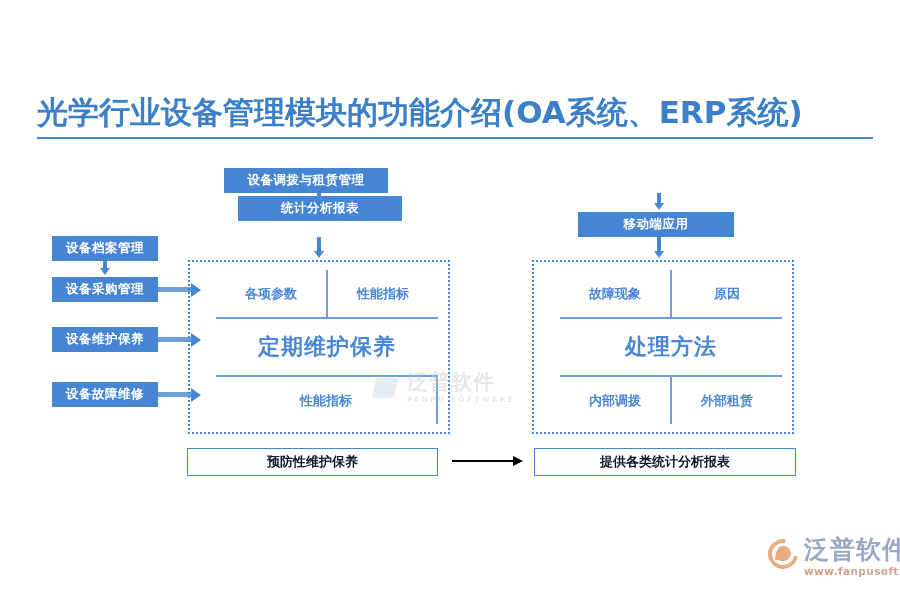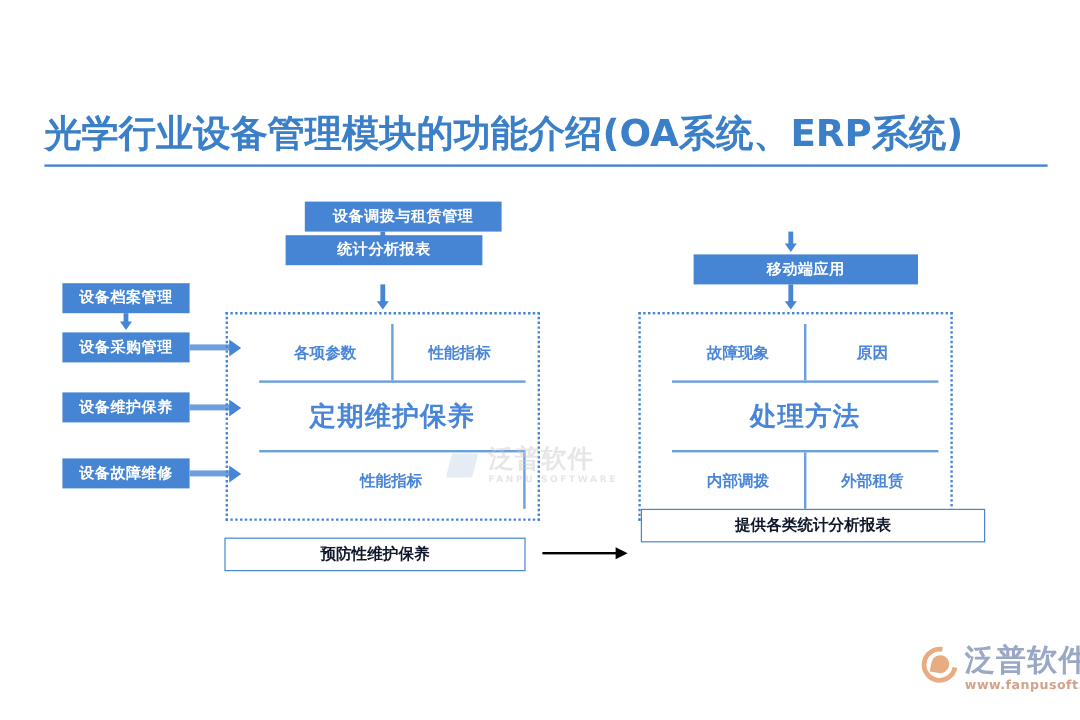--- a/index.html
+++ b/index.html
@@ -55,24 +55,24 @@
     font-weight: 700;
     font-size: 12.5px;
     display: flex;
     align-items: center;
     justify-content: center;
     letter-spacing: .5px;
     white-space: nowrap;
   }
 
   
-  #box-transfer  { left: 254px; top: 168px; width: 164px; height: 25px; }
+  #box-transfer  { left: 224px; top: 168px; width: 164px; height: 25px; }
   #box-stats     { left: 238px; top: 196px; width: 164px; height: 25px; }
   #box-scrap     { left: 578px; top: 168px; width: 164px; height: 25px; }
-  #box-mobile    { left: 578px; top: 212px; width: 187px; height: 25px; }
+  #box-mobile    { left: 578px; top: 212px; width: 156px; height: 25px; }
 
   
   #box-archive   { left: 52px; top: 236px; width: 106px; height: 25px; }
   #box-purchase  { left: 52px; top: 277px; width: 106px; height: 25px; }
   #box-maintain  { left: 52px; top: 327px; width: 106px; height: 25px; }
   #box-repair    { left: 52px; top: 382px; width: 106px; height: 25px; }
 
   
   .v-arrow {
     position: absolute;
@@ -185,21 +185,21 @@
     color: #0f172a;
     font-weight: 700;
     font-size: 13px;
     display: flex;
     align-items: center;
     justify-content: center;
     box-sizing: border-box;
     white-space: nowrap;
   }
   #bar-preventive { left: 187px; top: 448px; width: 251px; height: 28px; }
-  #bar-reports    { left: 534px; top: 424px; width: 287px; height: 28px; }
+  #bar-reports    { left: 534px; top: 448px; width: 262px; height: 28px; }
 
   .black-arrow {
     position: absolute;
     left: 452px;
     top: 460px;
     width: 62px;
     height: 2px;
     background: #000000;
   }
   .black-arrow::after {

